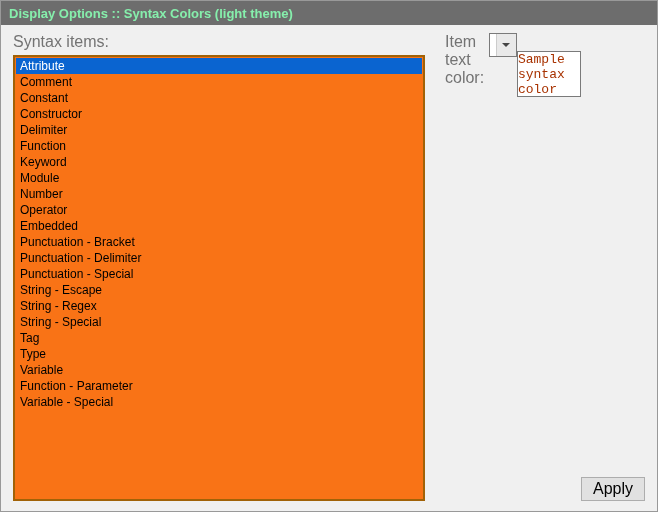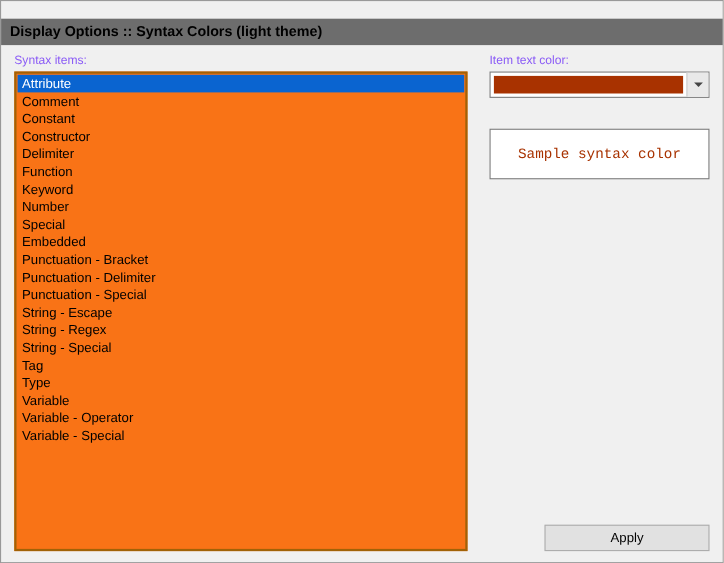--- a/index.html
+++ b/index.html
@@ -13,48 +13,46 @@
   }
   .window {
     width: 658px; height: 512px;
     border: 1px solid #999;
     background: #f0f0f0;
     display: flex;
     flex-direction: column;
   }
   .titlebar {
     background: #6d6d6d;
-    color: #000000;
+    color: #86efac;
     font-weight: bold;
     font-size: 13px;
     padding: 4px 8px;
     height: 24px;
     display: flex;
-    align-items: flex-start;
-    margin-top: 16px;
+    align-items: center;
   }
   .body {
     flex: 1;
     display: flex;
     padding: 8px 12px 10px 12px;
     gap: 20px;
   }
   .left {
     flex: 1;
     display: flex;
     flex-direction: column;
   }
   .right {
     width: 200px;
     display: flex;
-    flex-direction: column;
   }
   .section-label {
-    font-size: 11px;
-    color: #8b5cf6;
+    font-size: 16px;
+    color: #737373;
     margin-bottom: 4px;
   }
   .listbox {
     flex: 1;
     background: #f97316;
     border: 2px solid #a16207;
     overflow-y: auto;
     padding: 1px;
   }
   .list-item {
@@ -88,38 +86,38 @@
     align-items: center;
     justify-content: center;
   }
   .chevron {
     width: 0; height: 0;
     border-left: 4px solid transparent;
     border-right: 4px solid transparent;
     border-top: 4px solid #444;
   }
   .sample-box {
-    margin-top: 28px;
+    margin-top: 18px;
     height: 46px;
     border: 1px solid #7a7a7a;
     background: #fff;
     display: flex;
     align-items: center;
     justify-content: center;
     font-family: "Consolas", "Courier New", monospace;
     font-size: 13px;
   }
   .spacer { flex: 1; }
   .apply-btn {
     align-self: flex-end;
     width: 150px;
     height: 24px;
     background: #e1e1e1;
     border: 1px solid #adadad;
-    font-size: 12px;
+    font-size: 16px;
     cursor: default;
     display: flex;
     align-items: center;
     justify-content: center;
   }
 </style>
 </head>
 <body>
 
 <div class="window">
@@ -130,33 +128,34 @@
     <div class="left">
       <div class="section-label">Syntax items:</div>
       <div class="listbox" id="syntax-list">
           <div class="list-item selected">Attribute</div>
           <div class="list-item">Comment</div>
           <div class="list-item">Constant</div>
           <div class="list-item">Constructor</div>
           <div class="list-item">Delimiter</div>
           <div class="list-item">Function</div>
           <div class="list-item">Keyword</div>
+          <div class="list-item">Module</div>
           <div class="list-item">Number</div>
-          <div class="list-item">Special</div>
+          <div class="list-item">Operator</div>
           <div class="list-item">Embedded</div>
           <div class="list-item">Punctuation - Bracket</div>
           <div class="list-item">Punctuation - Delimiter</div>
           <div class="list-item">Punctuation - Special</div>
           <div class="list-item">String - Escape</div>
           <div class="list-item">String - Regex</div>
           <div class="list-item">String - Special</div>
           <div class="list-item">Tag</div>
           <div class="list-item">Type</div>
           <div class="list-item">Variable</div>
-          <div class="list-item">Variable - Operator</div>
+          <div class="list-item">Function - Parameter</div>
           <div class="list-item">Variable - Special</div>
         </div>
     </div>
     <div class="right">
       <div class="section-label">Item text color:</div>
       <div class="color-picker">
         <div class="color-swatch" id="color-swatch" style="background: rgb(168, 50, 0);"></div>
         <div class="color-drop">
           <div class="chevron"></div>
         </div>

